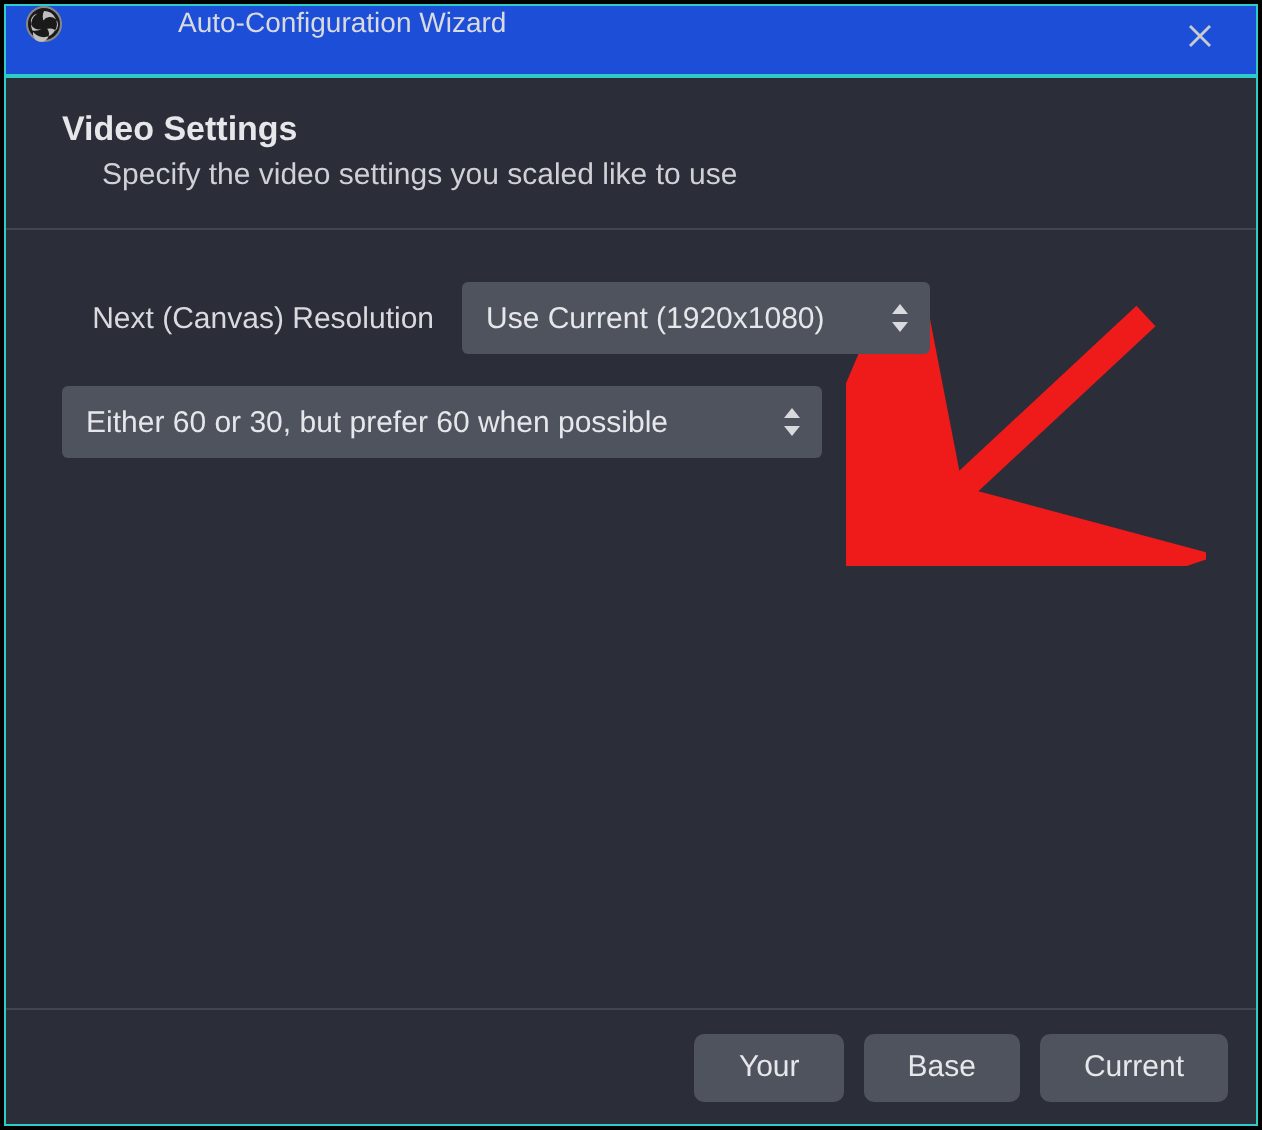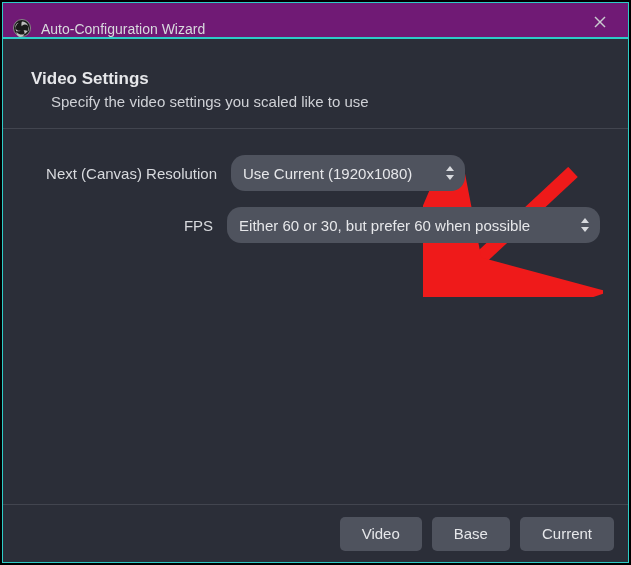--- a/index.html
+++ b/index.html
@@ -15,42 +15,43 @@
     height: 561px;
     margin: 2px;
     background: #2b2e38;
     border: 1px solid #2dccc7;
     position: relative;
     display: flex;
     flex-direction: column;
   }
   .titlebar {
     height: 36px;
-    background: #701a75;
+    background: #1d4ed8;
     border-bottom: 2px solid #2dccc7;
     display: flex;
-    align-items: flex-end;
+    align-items: flex-start;
     padding: 0 8px 0 10px;
     color: #d8dade;
     font-size: 14px;
+    gap: 48px;
   }
   .titlebar .app-icon {
     width: 18px; height: 18px;
     margin-right: 10px;
     display: flex; align-items: center; justify-content: center;
   }
   .titlebar .title { flex: 1; }
   .titlebar .close {
     width: 40px; height: 30px;
     display: flex; align-items: center; justify-content: center;
     color: #c9cbd0;
     cursor: pointer;
   }
   .header {
-    padding: 30px 28px 18px 28px;
+    padding: 16px 28px 18px 28px;
     color: #e6e7ea;
   }
   .header h1 {
     font-size: 17px;
     font-weight: 700;
     margin-bottom: 4px;
   }
   .header p {
     font-size: 15px;
     font-weight: 400;
@@ -76,21 +77,21 @@
     width: 200px;
     text-align: right;
     padding-right: 14px;
     color: #d8dade;
     font-size: 15px;
   }
   .row-fps .form-label { padding-left: 0; }
   .select {
     background: #4f535e;
     color: #e6e7ea;
-    border-radius: 14px;
+    border-radius: 3px;
     height: 36px;
     display: flex;
     align-items: center;
     padding: 0 30px 0 12px;
     font-size: 15px;
     position: relative;
     cursor: pointer;
   }
   .select.res { width: 234px; }
   .select.fps { width: 380px; text-align: right; }
@@ -183,36 +184,35 @@
               <polygon points="5,0 9,5 1,5" fill="#d8dade"></polygon>
             </svg>
           <svg width="10" height="6" viewBox="0 0 10 6">
               <polygon points="1,1 9,1 5,6" fill="#d8dade"></polygon>
             </svg>
         </span>
       </div>
     </div>
 
     <div class="form-row row-fps">
-      <div class="form-label">FPS</div>
       <div class="select fps">
         <span>Either 60 or 30, but prefer 60 when possible</span>
         <span class="stepper">
           <svg width="10" height="6" viewBox="0 0 10 6">
               <polygon points="5,0 9,5 1,5" fill="#d8dade"></polygon>
             </svg>
           <svg width="10" height="6" viewBox="0 0 10 6">
               <polygon points="1,1 9,1 5,6" fill="#d8dade"></polygon>
             </svg>
         </span>
       </div>
     </div>
 
 
   </div>
 
   <div class="footer">
-    <button class="btn">Video</button>
+    <button class="btn">Your</button>
     <button class="btn">Base</button>
     <button class="btn">Current</button>
   </div>
 
 </div>
 
 </body></html>

